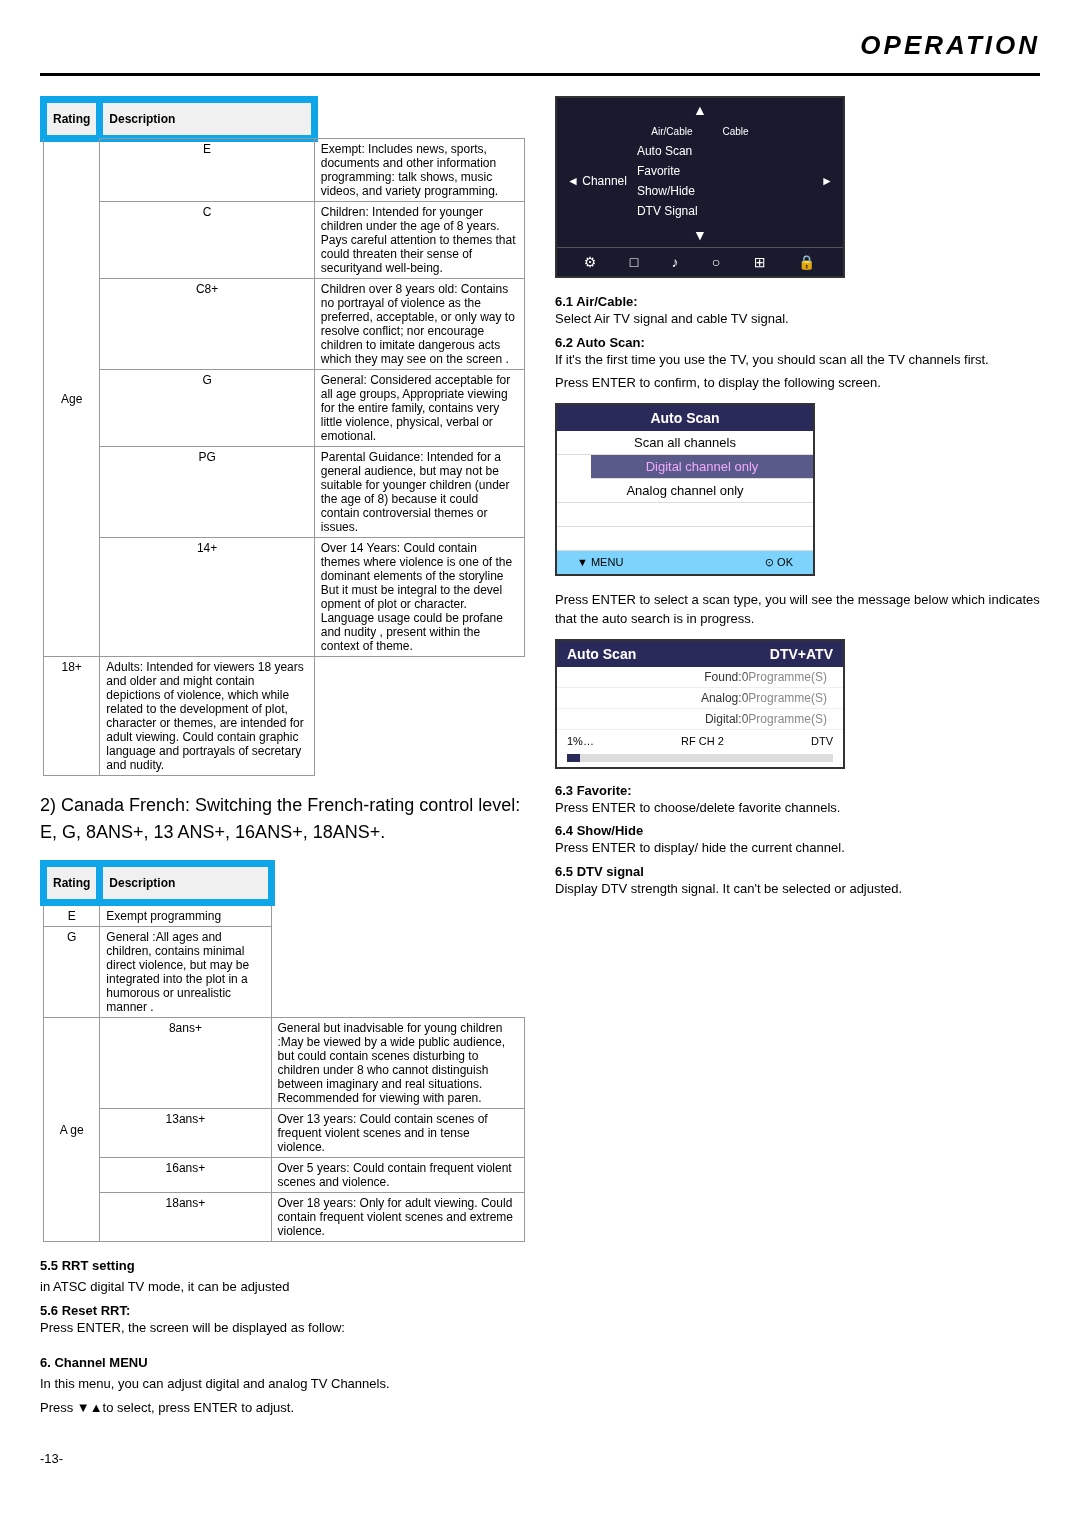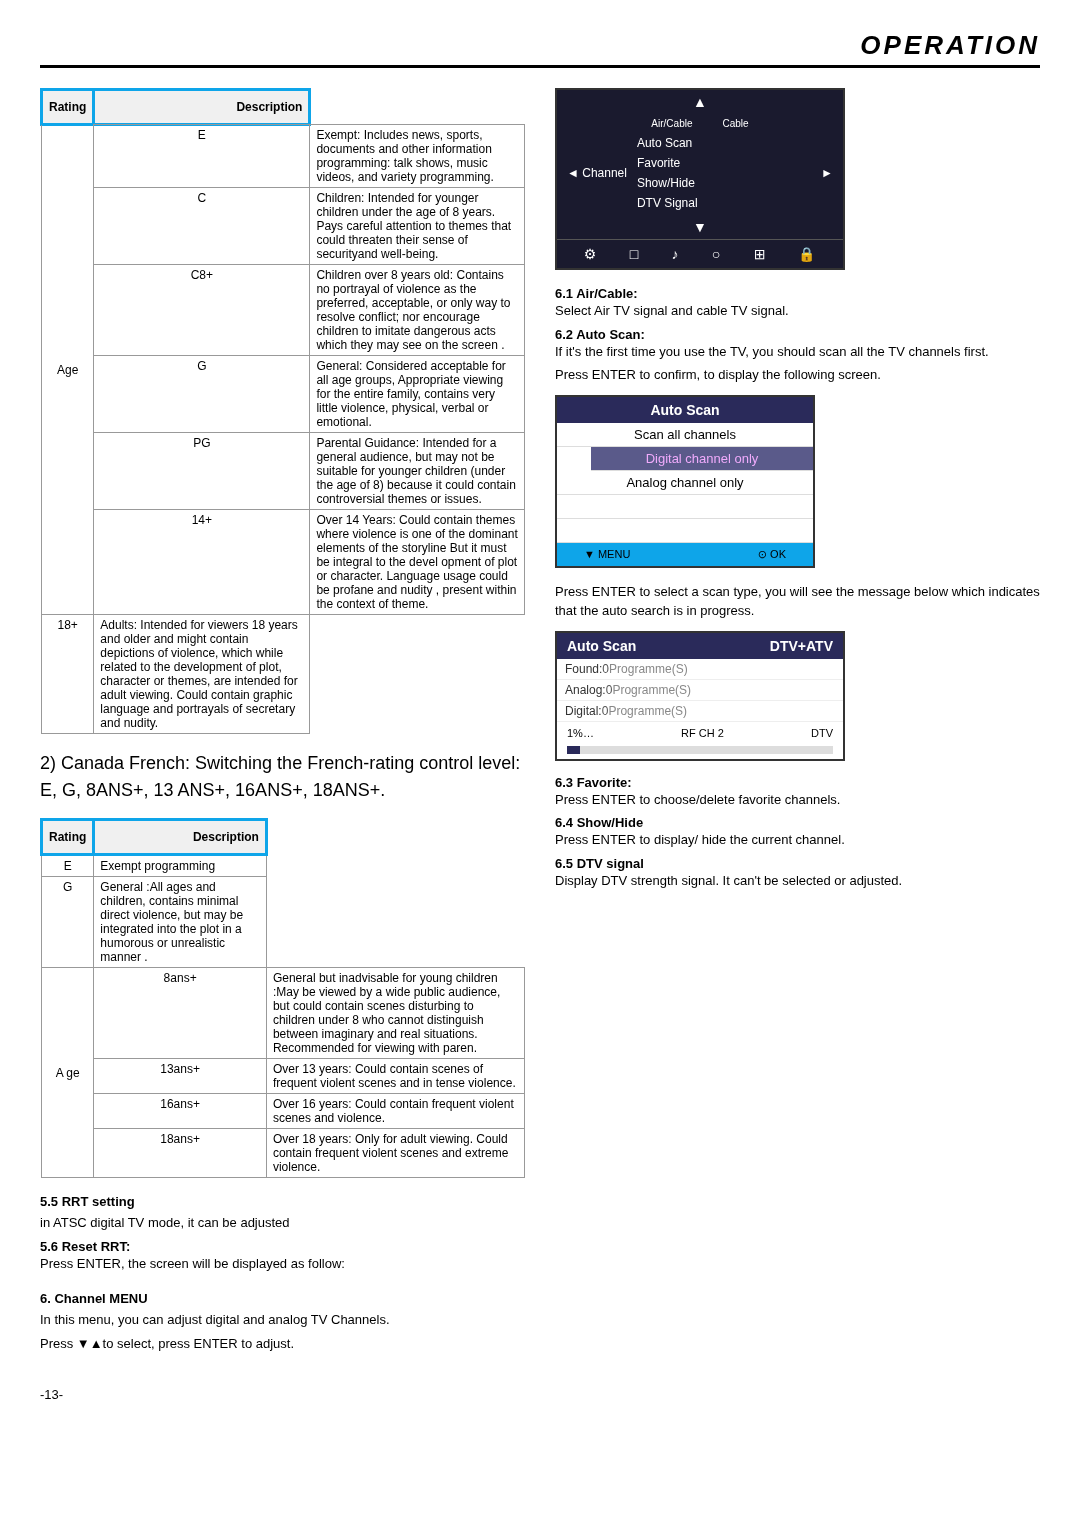--- a/index.html
+++ b/index.html
@@ -8,21 +8,21 @@
       font-size: 13px;
       background: #fff;
       color: #000;
       width: 1080px;
       min-height: 1513px;
       padding: 30px 40px;
     }
     .page-header {
       text-align: right;
       border-bottom: 3px solid #000;
-      padding-bottom: 4px;
+      padding-bottom: 12px;
       margin-bottom: 20px;
     }
     .page-header h1 {
       font-style: italic;
       font-size: 26px;
       font-weight: bold;
       letter-spacing: 3px;
     }
     .main-content {
       display: flex;
@@ -38,24 +38,24 @@
     }
 
     
     table.rating-table {
       width: 100%;
       border-collapse: collapse;
       font-size: 12px;
       margin-bottom: 16px;
     }
     table.rating-table th {
-      border: 3px solid #0ea5e9;
+      border: 7px solid #0ea5e9;
       background: #f0f0f0;
       padding: 9px 6px;
-      text-align: right;
+      text-align: left;
       font-weight: bold;
     }
     table.rating-table td {
       border: 1px solid #999;
       padding: 3px 6px;
       vertical-align: top;
     }
     table.rating-table td.age-cell {
       text-align: center;
       vertical-align: middle;
@@ -161,22 +161,22 @@
     }
     .auto-scan-item.highlighted {
       background: #5a5a8a;
       color: #f0abfc;
       margin-left: 34px;
     }
     .auto-scan-footer {
       display: flex;
       justify-content: space-between;
       align-items: center;
-      padding: 5px 27px;
-      background: #0ea5e9;
+      padding: 5px 20px;
+      background: #7dd3fc;
       font-size: 12px;
     }
     .auto-scan-footer .menu-btn {
       font-size: 11px;
     }
     .auto-scan-footer .ok-btn {
       display: flex;
       align-items: center;
       gap: 4px;
       font-size: 11px;
@@ -194,22 +194,22 @@
       display: flex;
       justify-content: space-between;
       background: #2a2a5a;
       color: #fff;
       padding: 5px 10px;
       font-weight: bold;
       font-size: 14px;
     }
     .auto-scan-dtv-row {
       display: flex;
-      justify-content: flex-start;
-      padding: 3px 8px;
+      justify-content: flex-end;
+      padding: 3px 16px;
       font-size: 12px;
       border-bottom: 1px solid #eee;
     }
     .auto-scan-dtv-row .label { color: #333; }
     .auto-scan-dtv-row .count { color: #555; }
     .auto-scan-dtv-row .prog { color: #888; }
     .auto-scan-dtv-progress {
       padding: 5px 10px;
       font-size: 11px;
       display: flex;
@@ -309,21 +309,21 @@
           <td rowspan="4" class="age-cell">A ge</td>
           <td class="rating-code">8ans+</td>
           <td>General but inadvisable for young children :May be viewed by a wide public audience, but could contain scenes disturbing to children under 8 who cannot distinguish between imaginary and real situations. Recommended for viewing with paren.</td>
         </tr>
         <tr>
           <td class="rating-code">13ans+</td>
           <td>Over 13 years: Could contain scenes of frequent violent scenes and in tense violence.</td>
         </tr>
         <tr>
           <td class="rating-code">16ans+</td>
-          <td>Over 16 years: Could contain frequent violent scenes and violence.</td>
+          <td>Over 5 years: Could contain frequent violent scenes and violence.</td>
         </tr>
         <tr>
           <td class="rating-code">18ans+</td>
           <td>Over 18 years: Only for adult viewing. Could contain frequent violent  scenes and extreme violence.</td>
         </tr>
       </tbody>
     </table>
 
     <p class="section-heading">5.5 RRT setting</p>
     <p class="section-text">in ATSC digital TV mode, it can be adjusted</p>

